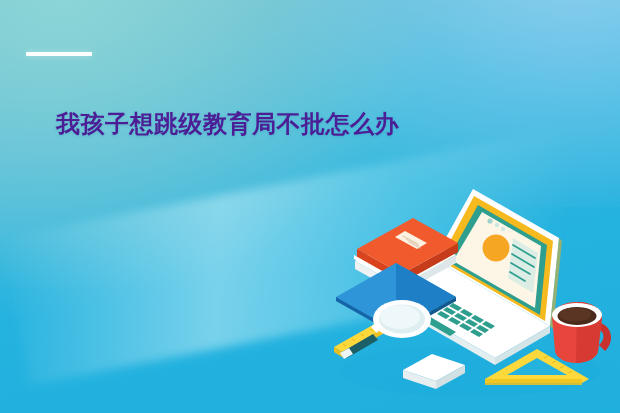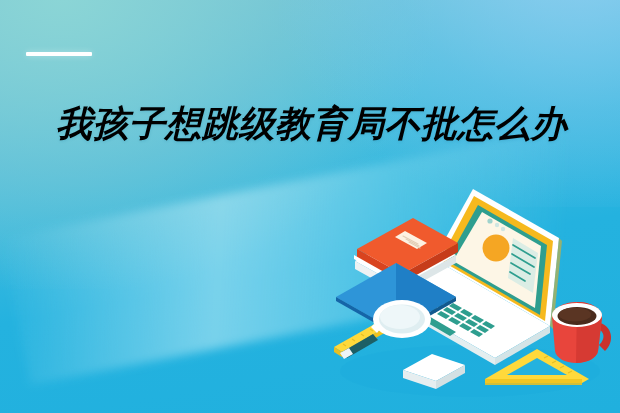--- a/index.html
+++ b/index.html
@@ -67,28 +67,27 @@
     height: 4px;
     background: #ffffff;
     border-radius: 1px;
     box-shadow: 0 0 6px rgba(255,255,255,0.35);
   }
   .headline {
     position: absolute;
     left: 56px;
     top: 104px;
     margin: 0;
-    color: #000000;
-    font-size: 36px;
+    color: #4c1d95;
+    font-size: 24px;
     font-weight: bold;
     letter-spacing: 0.5px;
     line-height: 40px;
     white-space: nowrap;
     text-shadow: 0 1px 3px rgba(25,120,160,0.22);
-    font-style: italic;
   }
 
   
   .illustration {
     position: absolute;
     left: 310px;
     top: 175px;
     width: 310px;
     height: 238px;
   }

